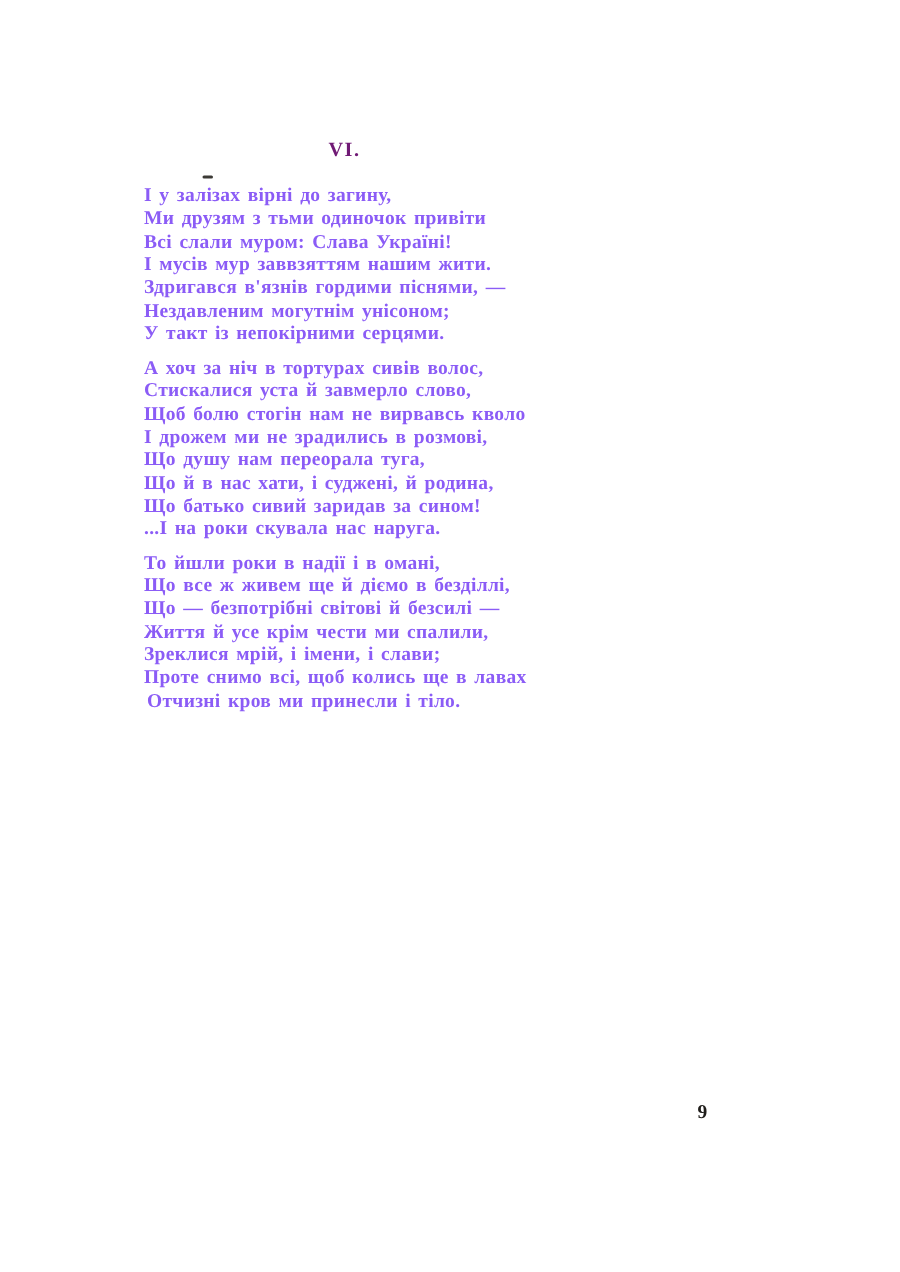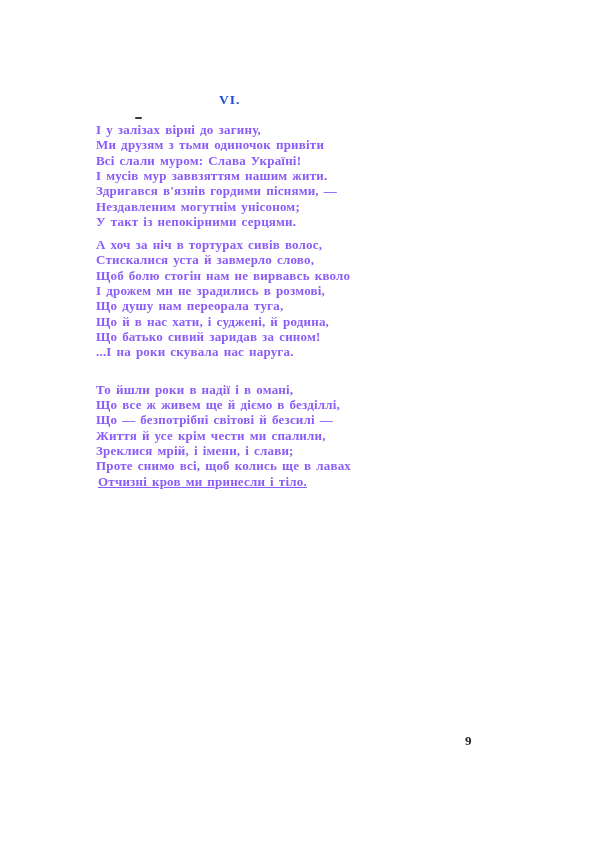--- a/index.html
+++ b/index.html
@@ -20,21 +20,21 @@
     overflow: hidden;
     color: #1f1d1a;
   }
   .section-heading {
     position: absolute;
     left: 219px;
     top: 92px;
     font-size: 13.5px;
     font-weight: 700;
     letter-spacing: 1px;
-    color: #1d4ed8;
+    color: #701a75;
   }
   .print-artifact {
     position: absolute;
     left: 135px;
     top: 117px;
     width: 7px;
     height: 2px;
     background: #3c3a36;
     border-radius: 1px;
   }
@@ -42,37 +42,36 @@
     position: absolute;
     left: 96px;
     top: 122px;
     width: 420px;
   }
   .stanza {
     margin: 0 0 7.5px 0;
     padding: 0;
   }
   .stanza.gap-lg {
-    margin-bottom: 22px;
+    margin-bottom: 7px;
   }
   .stanza:last-child {
     margin-bottom: 0;
   }
   .poem-line {
     font-size: 13px;
     line-height: 15.35px;
     font-weight: 700;
     letter-spacing: 0.2px;
     word-spacing: 1.5px;
     white-space: nowrap;
     color: #8b5cf6;
   }
   .poem-line.indent-sm {
     padding-left: 2px;
-    text-decoration: underline;
   }
   .page-number {
     position: absolute;
     left: 465px;
     top: 733px;
     font-size: 13px;
     font-weight: 700;
     color: #1f1d1a;
   }
 </style>

